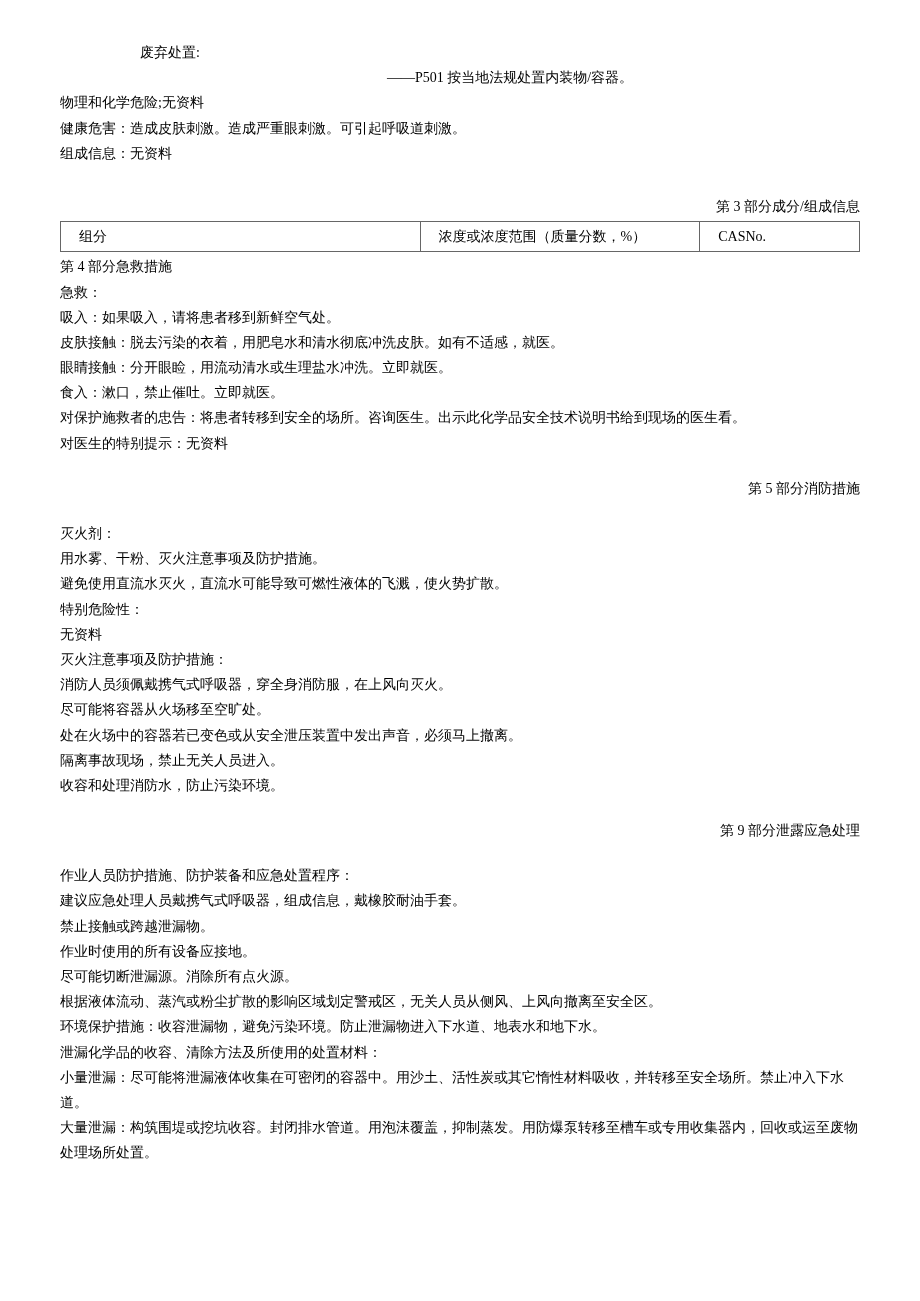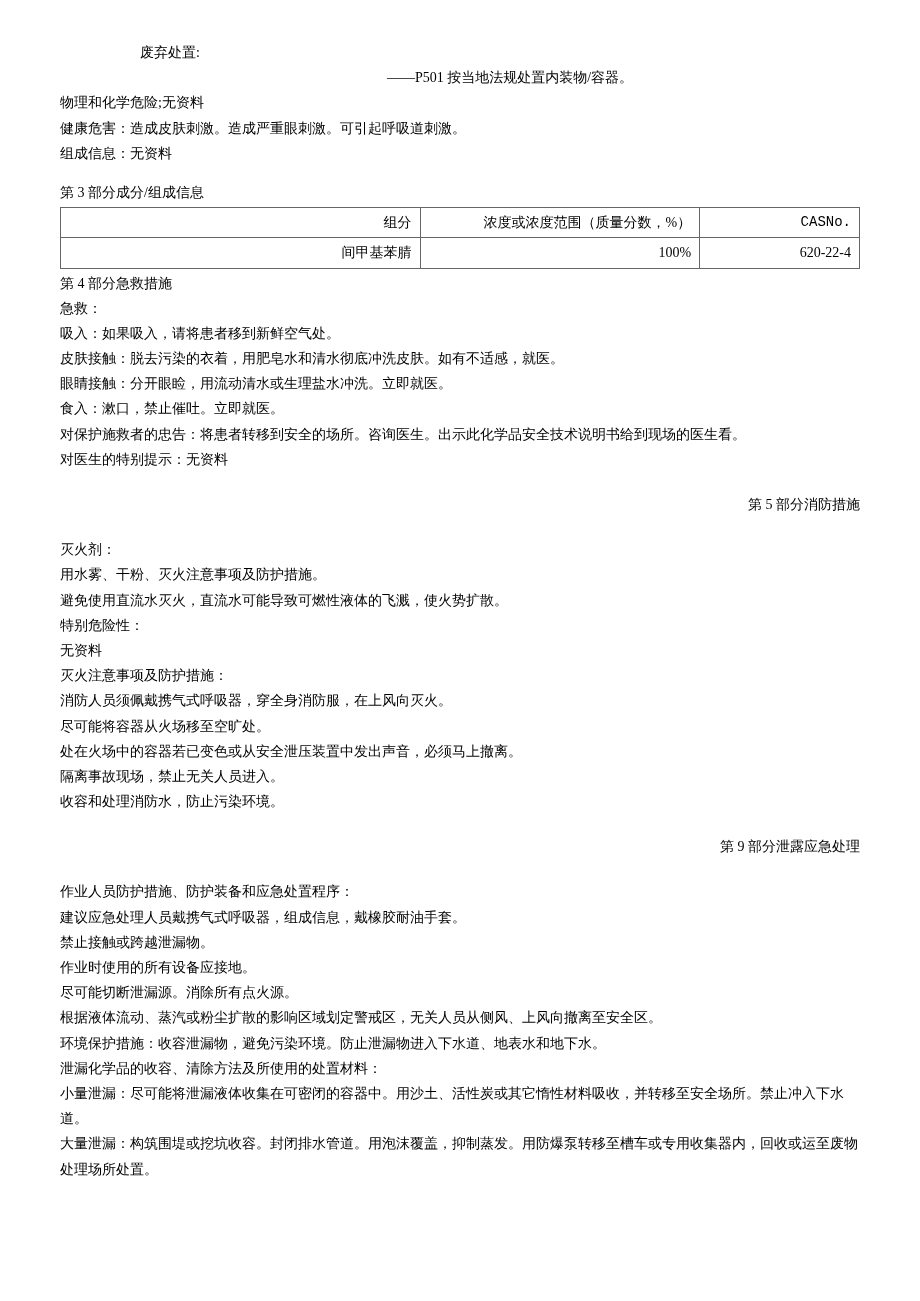--- a/index.html
+++ b/index.html
@@ -13,68 +13,63 @@
       width: 800px;
     }
     .indent-1 {
       margin-left: 80px;
     }
     .indent-2 {
       margin-left: 100px;
       text-align: center;
     }
     .section-title {
-      text-align: left;
-      margin-top: 14px;
+      text-align: right;
+      margin-top: 28px;
       margin-bottom: 2px;
     }
     .section-title-spaced {
       text-align: right;
       margin-top: 20px;
       margin-bottom: 20px;
     }
     table {
       width: 100%;
       border-collapse: collapse;
       margin-bottom: 2px;
     }
     th, td {
       border: 1px solid #666;
-      padding: 2px 8px;
-      text-align: right;
+      padding: 2px 18px;
+      text-align: left;
       font-weight: normal;
     }
     .col1 { width: 45%; }
     .col2 { width: 35%; }
-    .col3 { width: 20%; font-family: Liberation Mono, monospace; }
+    .col3 { width: 20%; }
     p {
       margin: 0;
     }
   </style>
 </head>
 <body>
 
 <p class="indent-1">废弃处置:</p>
 <p class="indent-2">——P501 按当地法规处置内装物/容器。</p>
 <p>物理和化学危险;无资料</p>
 <p>健康危害：造成皮肤刺激。造成严重眼刺激。可引起呼吸道刺激。</p>
 <p>组成信息：无资料</p>
 
 <p class="section-title">第 3 部分成分/组成信息</p>
 <table>
   <tbody>
       <tr>
     <th class="col1">组分</th>
     <th class="col2">浓度或浓度范围（质量分数，%）</th>
     <th class="col3">CASNo.</th>
-  </tr>
-  <tr>
-    <td>间甲基苯腈</td>
-    <td>100%</td>
-    <td>620-22-4</td>
   </tr>
 </tbody>
   </table>
 
 <p>第 4 部分急救措施</p>
 <p>急救：</p>
 <p>吸入：如果吸入，请将患者移到新鲜空气处。</p>
 <p>皮肤接触：脱去污染的衣着，用肥皂水和清水彻底冲洗皮肤。如有不适感，就医。</p>
 <p>眼睛接触：分开眼睑，用流动清水或生理盐水冲洗。立即就医。</p>
 <p>食入：漱口，禁止催吐。立即就医。</p>

